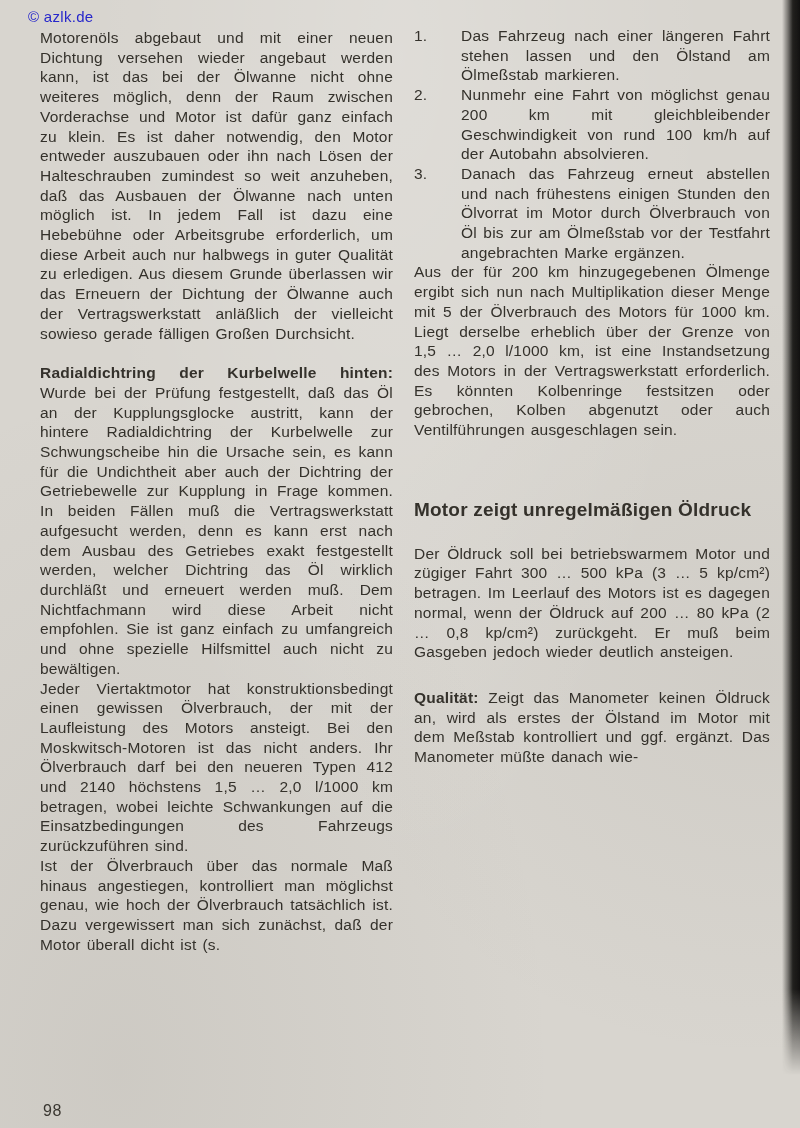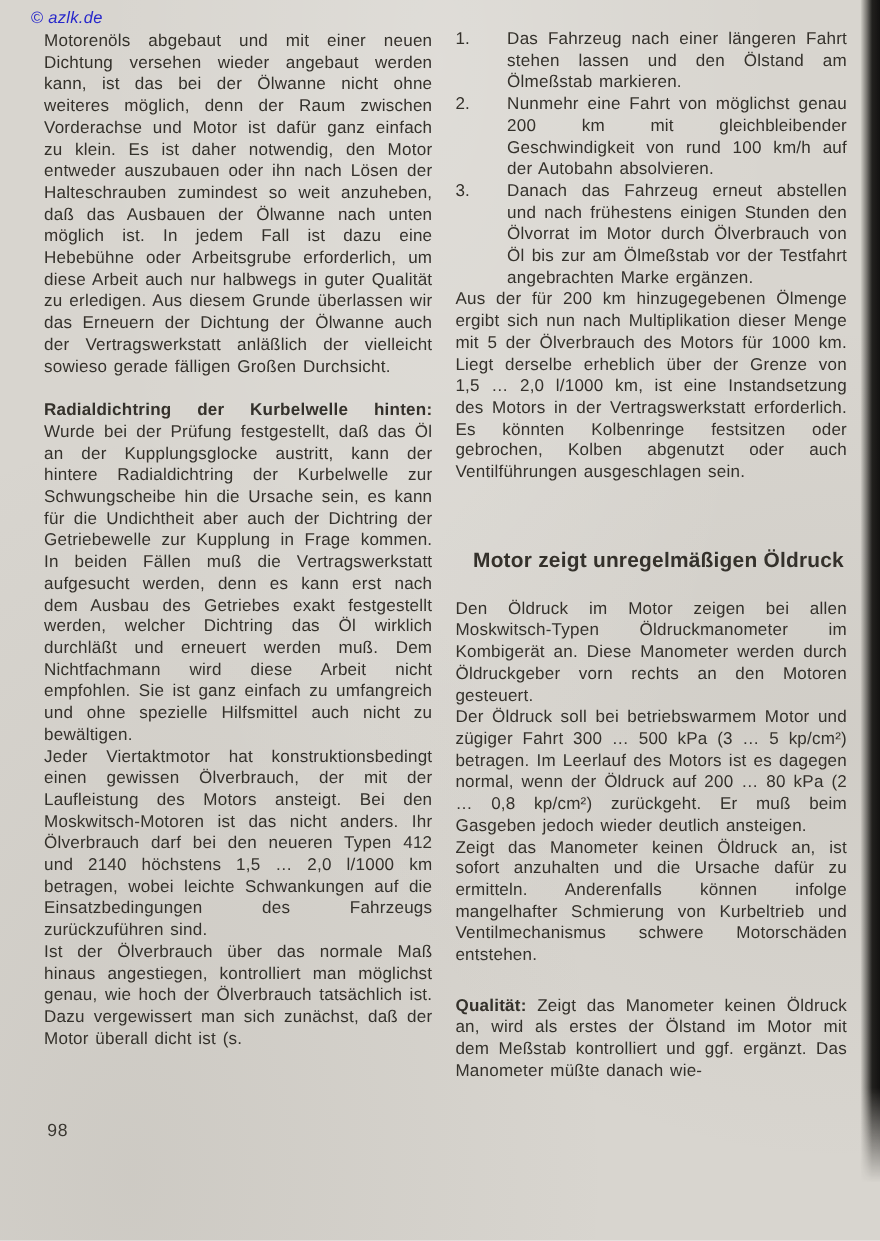--- a/index.html
+++ b/index.html
@@ -16,21 +16,20 @@
     font-family: "Liberation Sans", "DejaVu Sans", sans-serif;
     color: #34312b;
   }
   .watermark {
     position: absolute;
     left: 28px;
     top: 8px;
     font-size: 15px;
     color: #2727cb;
     letter-spacing: 0.3px;
-    font-style: italic;
   }
   .col {
     position: absolute;
     top: 28px;
   }
   .col-left  { left: 40px;  width: 353px; }
   .col-right { left: 414px; width: 356px; top: 26px; }
   .body {
     margin: 0;
     font-size: 15.5px;
@@ -42,35 +41,35 @@
   .lead { font-weight: bold; }
   .sect-heading {
     margin: 0;
     font-size: 19px;
     font-weight: bold;
     letter-spacing: 0.2px;
     line-height: 24px;
   }
   .col-left .para-2 { margin-top: 20px; }
   .col-left .sect-heading { margin-top: 40px; margin-bottom: 18px; }
-  .col-right .sect-heading { margin-top: 58px; margin-bottom: 22px; margin-left: 16px; }
+  .col-right .sect-heading { margin-top: 58px; margin-bottom: 22px; }
   .col-right .para-oelmangel { margin-top: 26px; }
   .list-row { display: flex; margin: 0; }
   .list-num {
     flex: none;
     width: 31px;
     font-size: 15.5px;
     line-height: 19.7px;
     letter-spacing: 0.2px;
   }
   .list-text { flex: 1; margin-left: 16px; }
   .page-number {
     position: absolute;
     left: 43px;
-    top: 1020px;
+    top: 1102px;
     font-size: 16px;
     letter-spacing: 0.5px;
     color: #3a3731;
   }
   .edge-shadow {
     position: absolute;
     right: 0;
     top: 0;
     width: 18px;
     height: 1075px;
@@ -107,23 +106,21 @@
         <span class="list-num">2.</span>
         <span class="body list-text">Nunmehr eine Fahrt von möglichst genau 200 km mit gleichbleibender Geschwindigkeit von rund 100 km/h auf der Autobahn absolvieren.</span>
       </div>
       <div class="list-row">
         <span class="list-num">3.</span>
         <span class="body list-text">Danach das Fahrzeug erneut abstellen und nach frühestens einigen Stunden den Ölvorrat im Motor durch Ölverbrauch von Öl bis zur am Ölmeßstab vor der Testfahrt angebrachten Marke ergänzen.</span>
       </div>
     </div>
     <p class="body para-2">Aus der für 200 km hinzugegebenen Ölmenge ergibt sich nun nach Multiplikation dieser Menge mit 5 der Ölverbrauch des Motors für 1000 km. Liegt derselbe erheblich über der Grenze von 1,5 … 2,0 l/1000 km, ist eine Instandsetzung des Motors in der Vertragswerkstatt erforderlich. Es könnten Kolbenringe festsitzen oder gebrochen, Kolben abgenutzt oder auch Ventilführungen ausgeschlagen sein.</p>
     <h2 class="sect-heading">Motor zeigt unregelmäßigen Öldruck</h2>
-    <p class="body para-3">Den Öldruck im Motor zeigen bei allen Moskwitsch-Typen Öldruckmanometer im Kombigerät an. Diese Manometer werden durch Öldruckgeber vorn rechts an den Motoren gesteuert.</p>
     <p class="body para-4">Der Öldruck soll bei betriebswarmem Motor und zügiger Fahrt 300 … 500 kPa (3 … 5 kp/cm²) betragen. Im Leerlauf des Motors ist es dagegen normal, wenn der Öldruck auf 200 … 80 kPa (2 … 0,8 kp/cm²) zurückgeht. Er muß beim Gasgeben jedoch wieder deutlich ansteigen.</p>
-    <p class="body para-5">Zeigt das Manometer keinen Öldruck an, ist sofort anzuhalten und die Ursache dafür zu ermitteln. Anderenfalls können infolge mangelhafter Schmierung von Kurbeltrieb und Ventilmechanismus schwere Motorschäden entstehen.</p>
     <p class="body para-oelmangel"><span class="lead">Qualität:</span><span> Zeigt das Manometer keinen Öldruck an, wird als erstes der Ölstand im Motor mit dem Meßstab kontrolliert und ggf. ergänzt. Das Manometer müßte danach wie-</span></p>
   </div>
 
   <div class="page-number">98</div>
 
   <div class="edge-shadow"></div>
 
 </div>
 
 </body></html>

